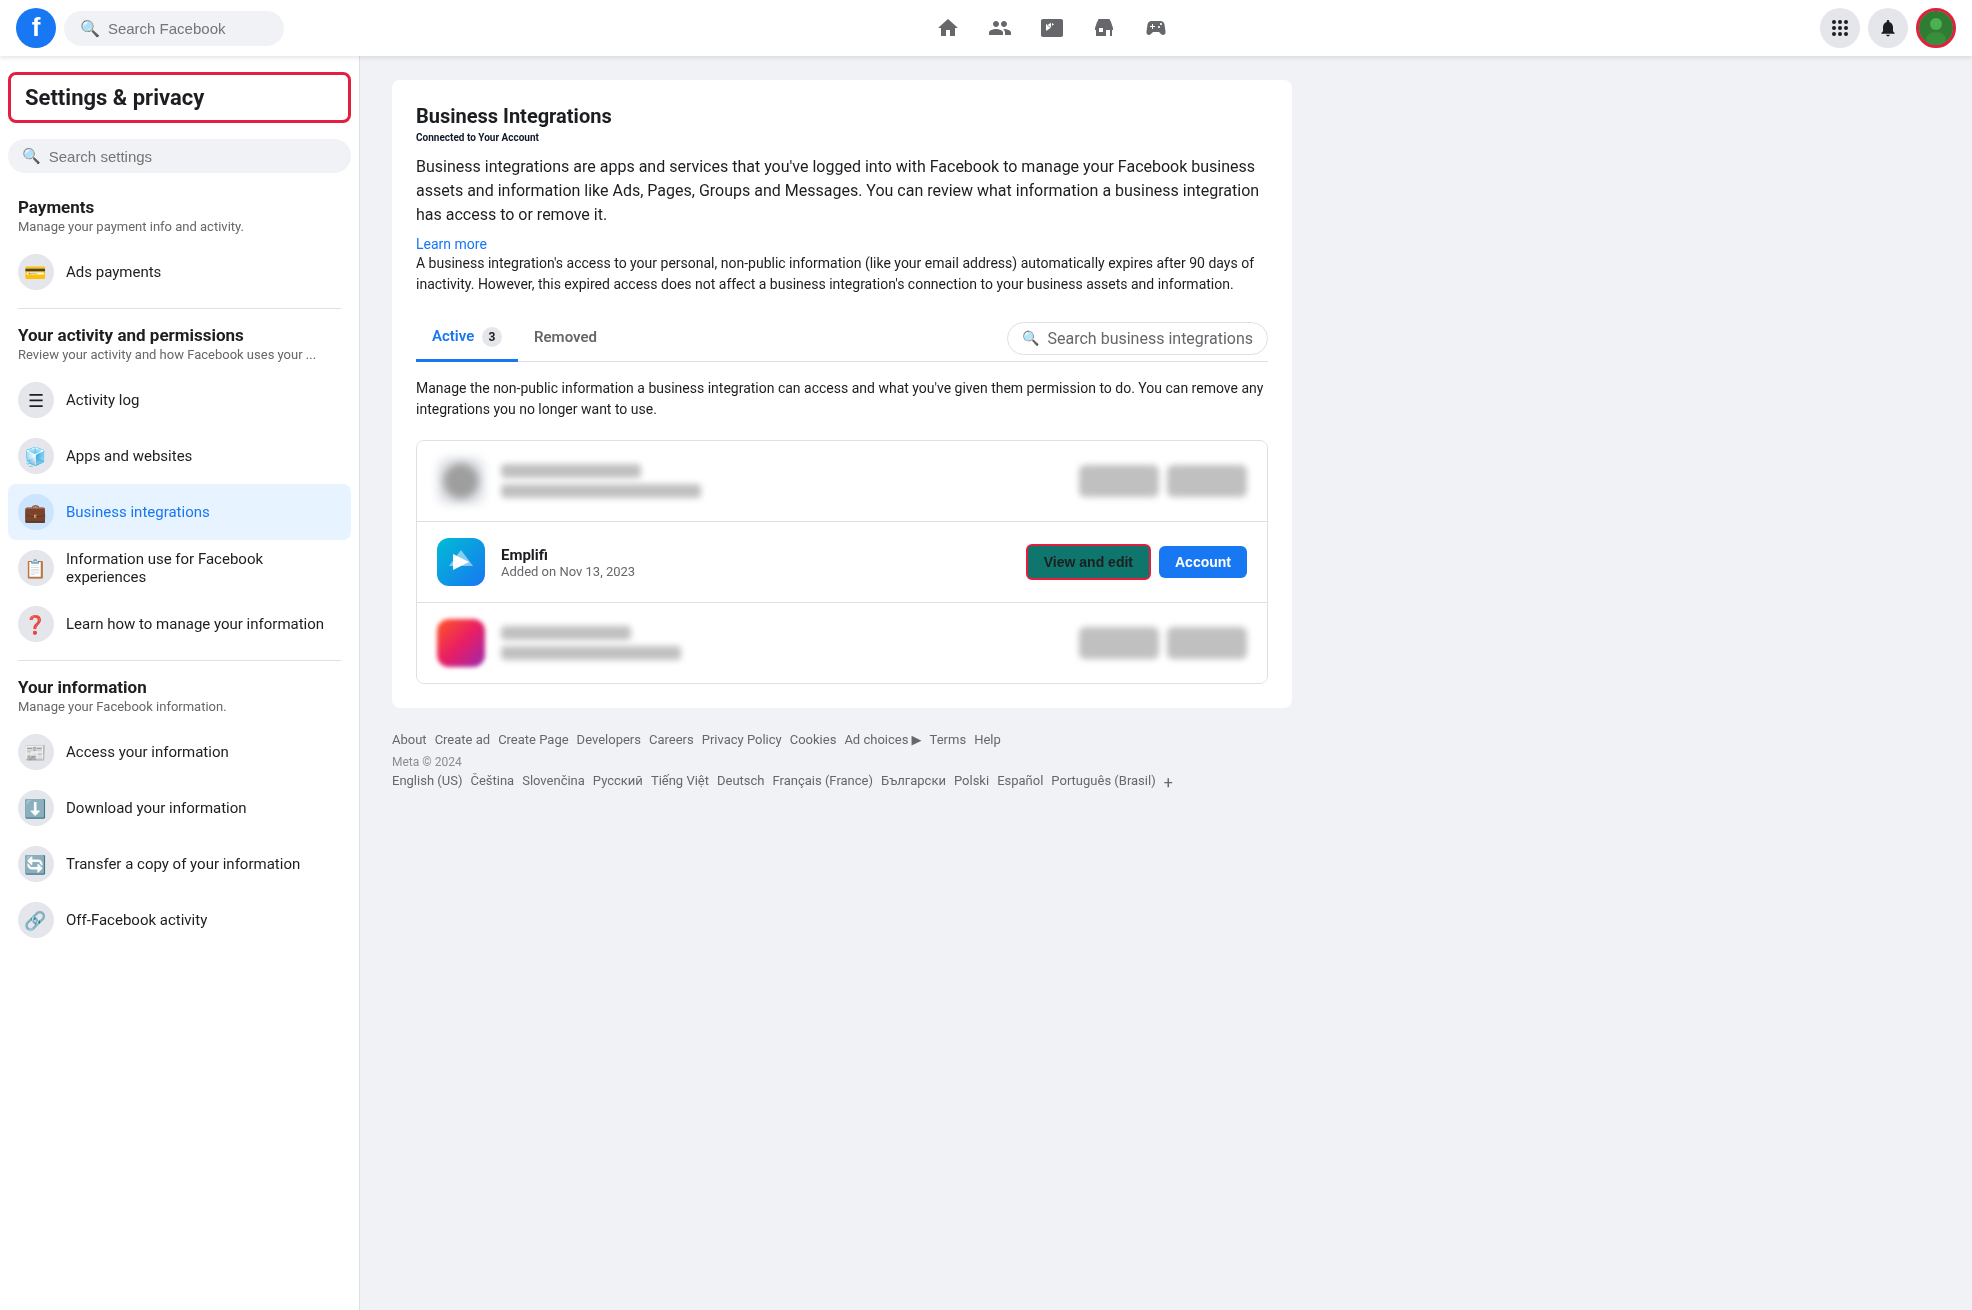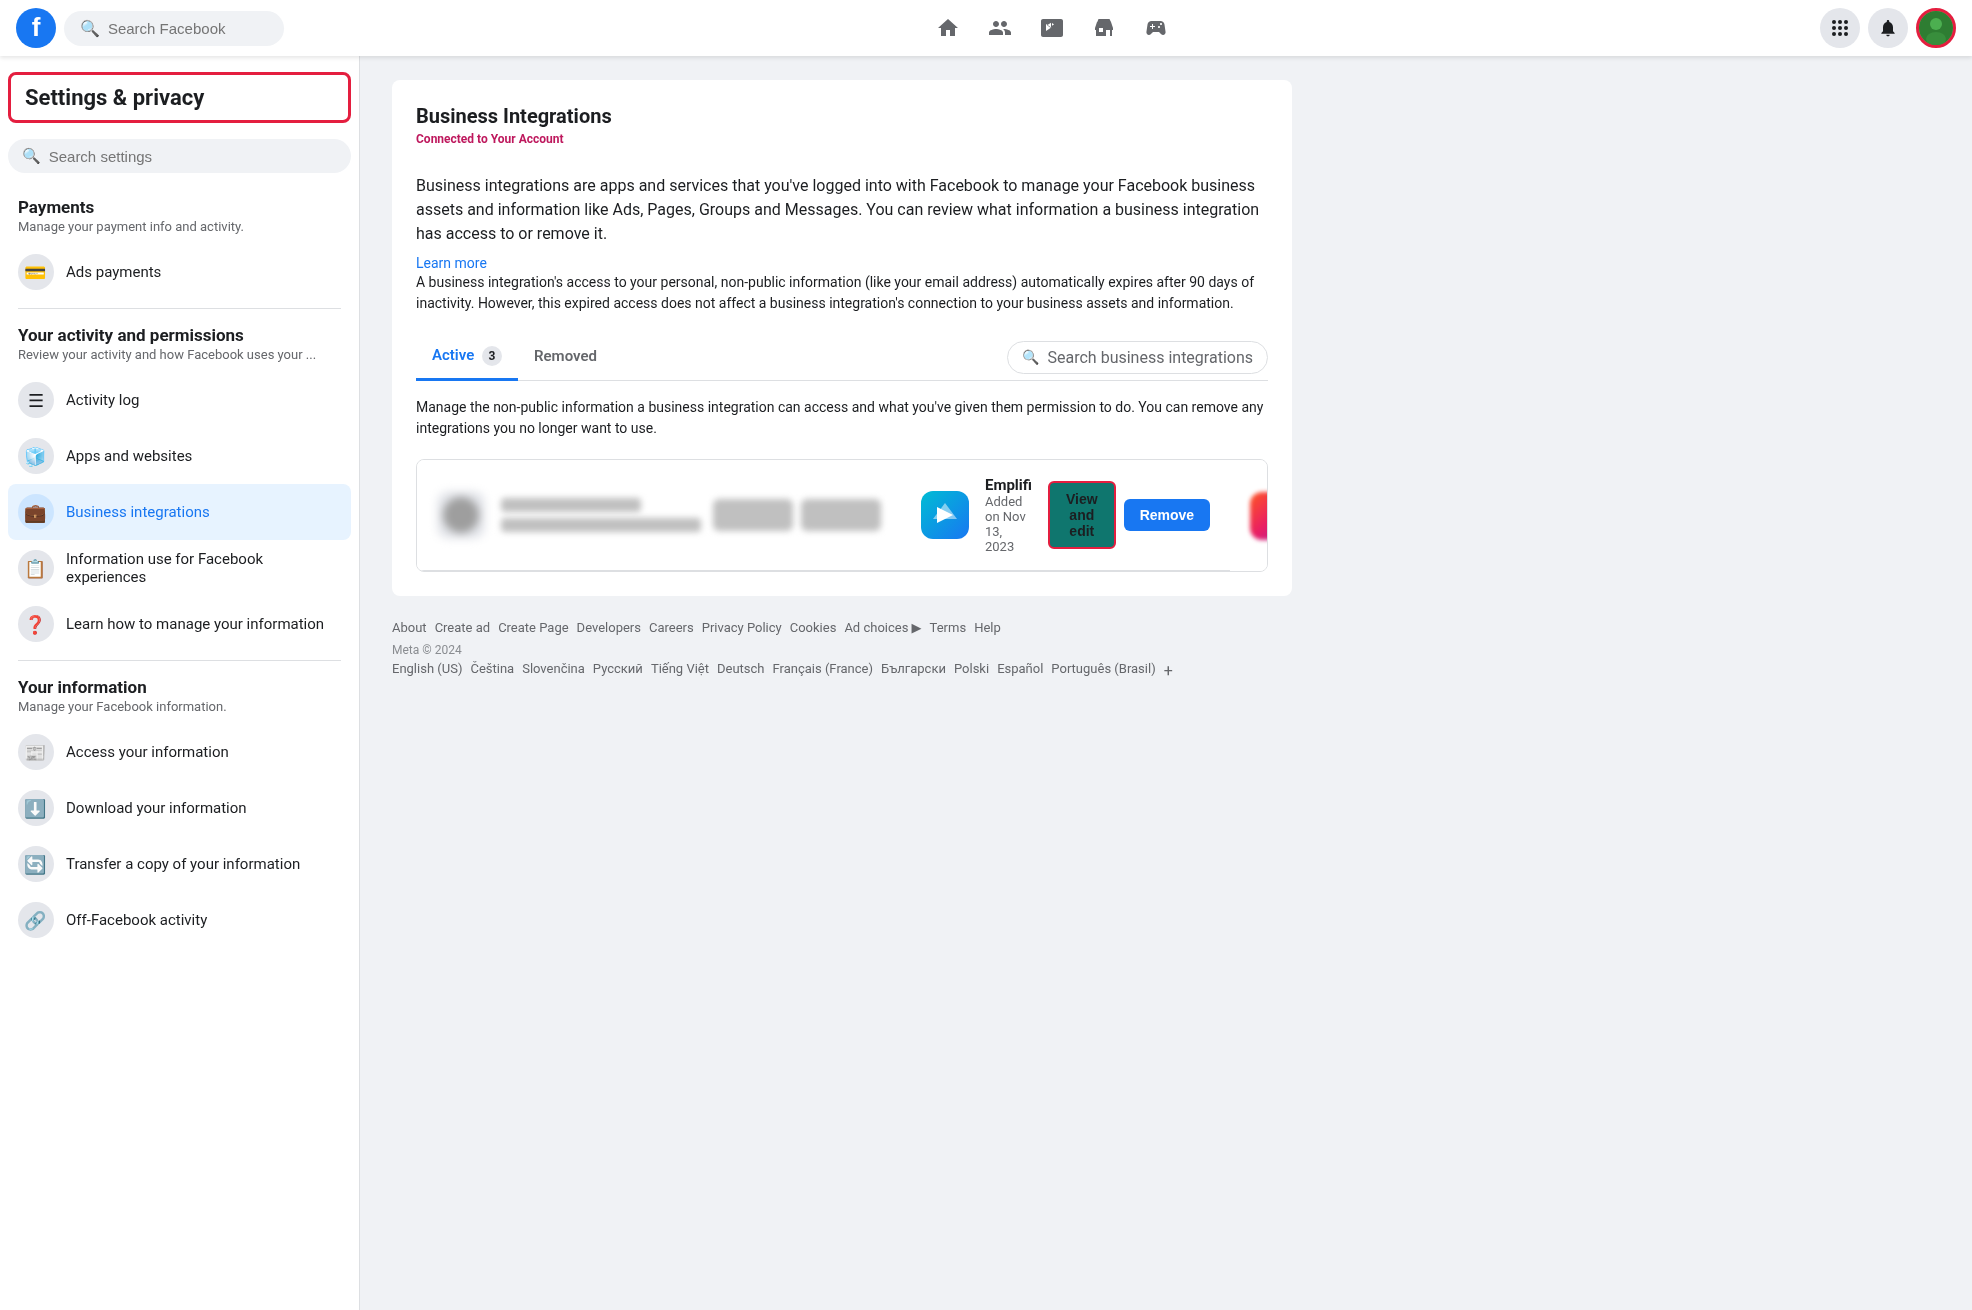--- a/index.html
+++ b/index.html
@@ -93,21 +93,21 @@
     
     .main-content {
       margin-left: 360px; flex: 1; padding: 24px 32px;
       background: #f0f2f5; min-height: calc(100vh - 56px);
     }
     .content-card {
       background: #fff; border-radius: 8px; padding: 24px;
       max-width: 900px;
     }
     .page-heading { font-size: 20px; font-weight: 700; margin-bottom: 4px; }
-    .page-subheading { font-size: 12px; font-weight: 700; color: #be185d; margin-bottom: 28px; }
+    .page-subheading { font-size: 10px; font-weight: 700; color: #0f172a; margin-bottom: 12px; }
     .page-desc { font-size: 16px; color: #1c1e21; line-height: 1.5; margin-bottom: 8px; }
     .learn-more { color: #1877f2; cursor: pointer; text-decoration: none; font-size: 14px; }
     .page-desc2 { font-size: 14px; color: #1c1e21; line-height: 1.5; margin-bottom: 20px; }
 
     
     .tabs-row { display: flex; align-items: center; border-bottom: 1px solid #dddfe2; margin-bottom: 16px; text-align: center; }
     .tab {
       padding: 12px 16px; cursor: pointer; font-size: 15px; font-weight: 600;
       color: #65676b; border-bottom: 3px solid transparent; margin-bottom: -1px;
     }
@@ -119,21 +119,21 @@
     }
     .tabs-search {
       margin-left: auto; display: flex; align-items: center;
       border: 1px solid #dddfe2; border-radius: 50px; padding: 6px 14px;
       gap: 8px; font-size: 14px; color: #65676b;
     }
 
     .manage-text { font-size: 14px; color: #1c1e21; line-height: 1.5; margin-bottom: 20px; }
 
     
-    .integration-list { display: flex; flex-direction: row; gap: 0; border: 1px solid #dddfe2; border-radius: 8px; overflow: hidden; }
+    .integration-list { display: flex; flex-direction: column; gap: 0; border: 1px solid #dddfe2; border-radius: 8px; overflow: hidden; }
     .integration-row {
       display: flex; align-items: center; padding: 16px 20px;
       border-bottom: 1px solid #dddfe2; background: #fff; gap: 16px;
     }
     .integration-row:last-child { border-bottom: none; }
     .integration-logo {
       width: 48px; height: 48px; border-radius: 12px; flex-shrink: 0;
       display: flex; align-items: center; justify-content: center;
       font-size: 24px; overflow: hidden;
     }
@@ -359,21 +359,21 @@
               <path d="M8 8 L8 24 L24 16 Z" fill="white"></path>
               <path d="M16 4 L4 20 L28 20 Z" fill="rgba(255,255,255,0.5)"></path>
             </svg>
           </div>
           <div class="integration-info">
             <div class="integration-name">Emplifi</div>
             <div class="integration-date">Added on Nov 13, 2023</div>
           </div>
           <div class="integration-actions">
             <button class="btn-view">View and edit</button>
-            <button class="btn-remove">Remove</button>
+            <button class="btn-remove">Account</button>
           </div>
         </div>
 
         <div class="integration-row">
           <div class="integration-logo" style="background:linear-gradient(135deg,#ff5722,#e91e63,#9c27b0);filter:blur(2px);">
             <svg width="36" height="36" viewBox="0 0 36 36">
                 <circle cx="18" cy="18" r="18" fill="transparent"></circle>
               </svg>
           </div>
           <div class="blurred-content">

